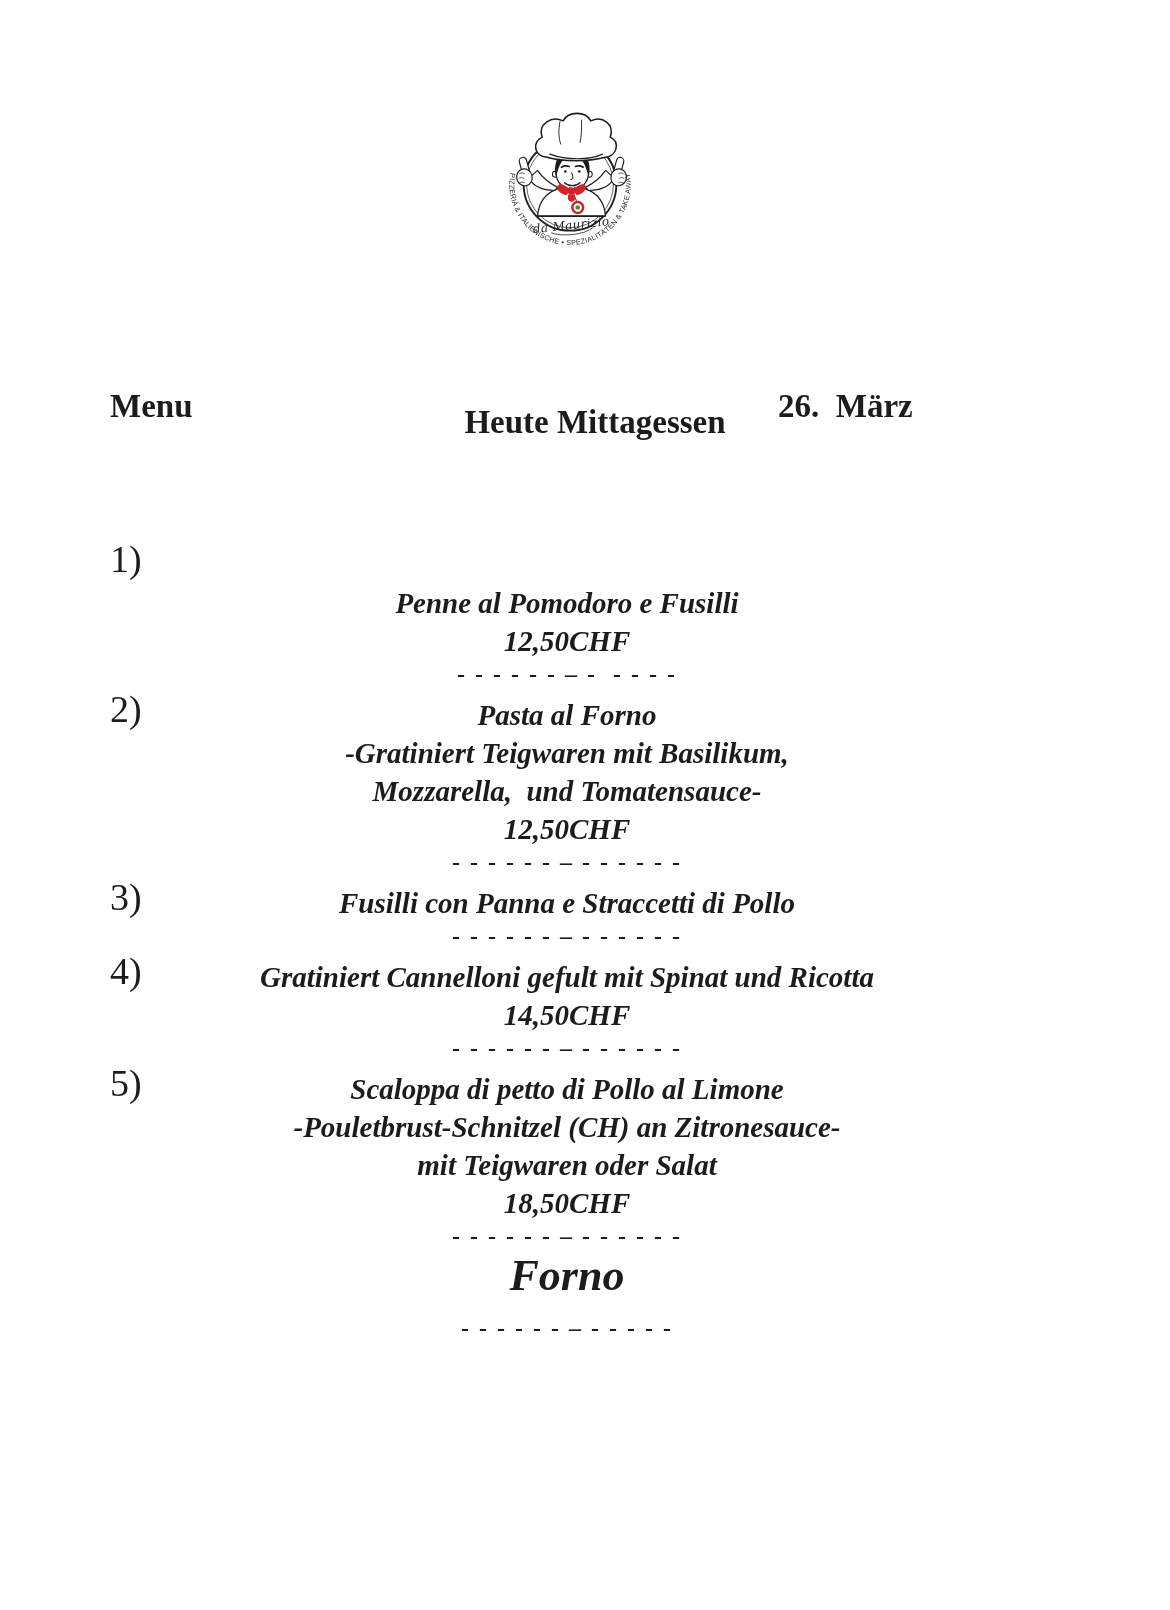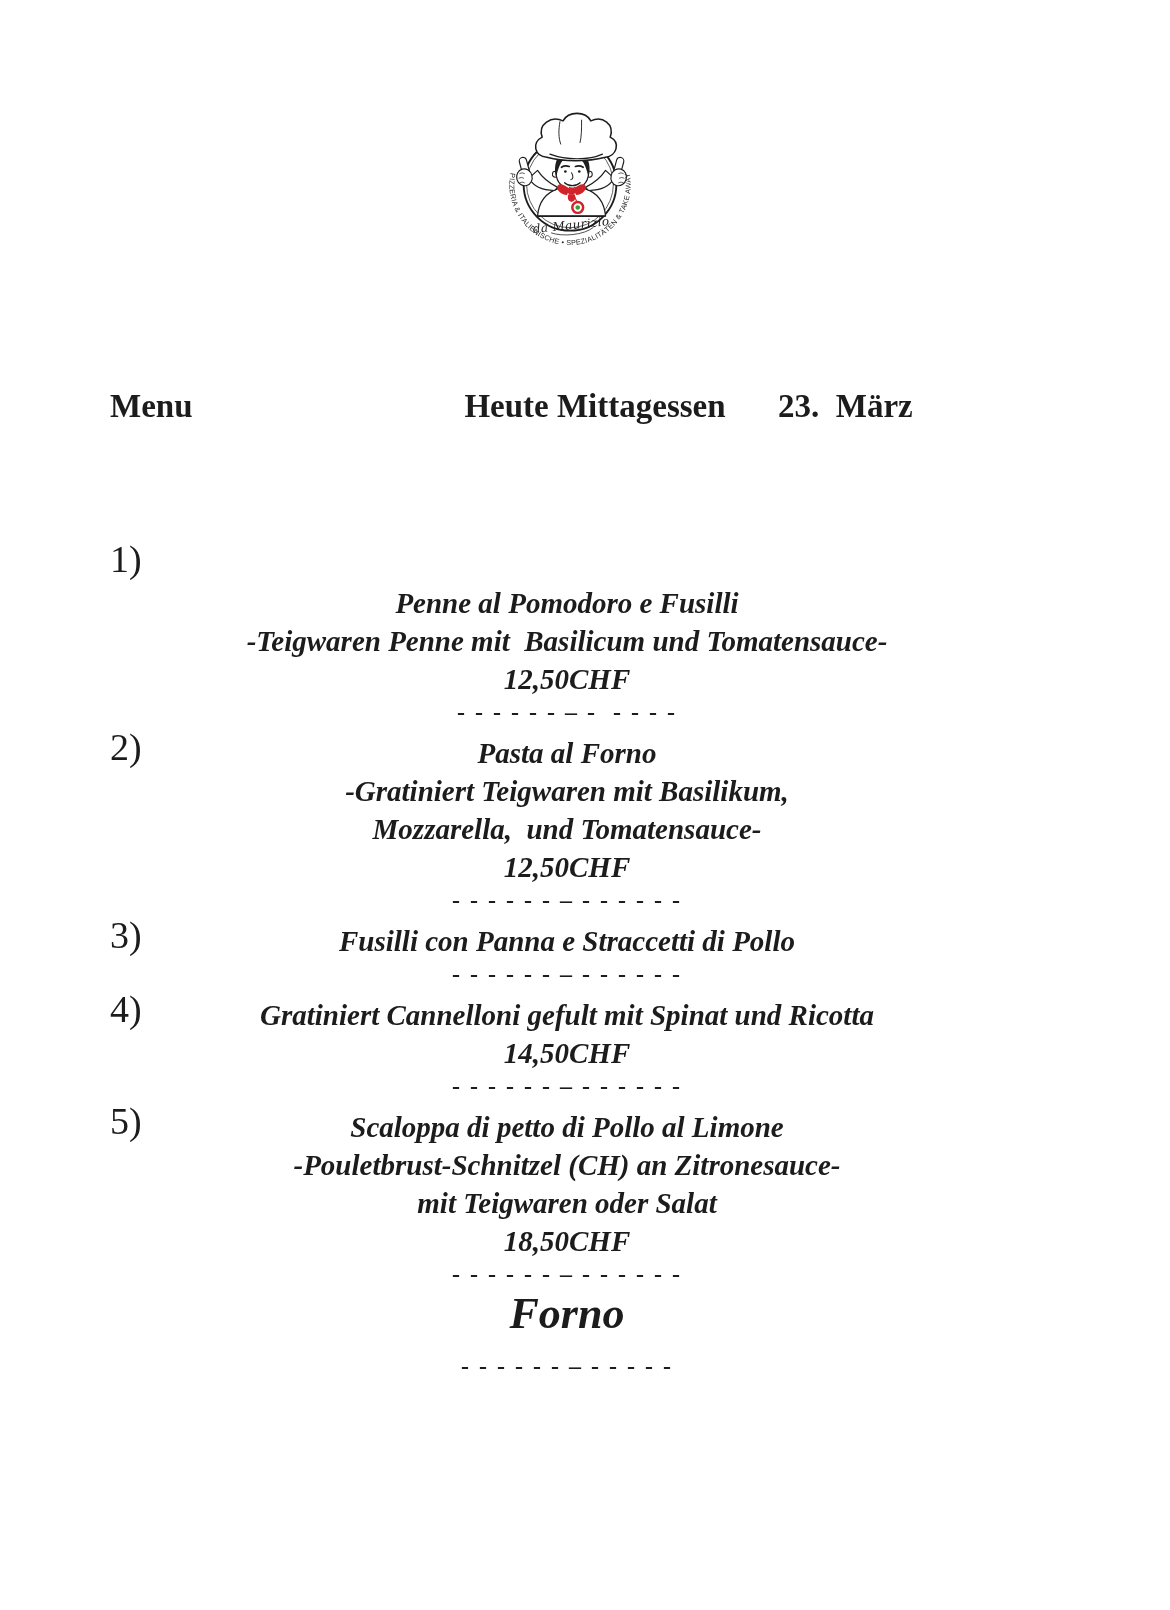--- a/index.html
+++ b/index.html
@@ -15,21 +15,21 @@
   .s{stroke:#1d1d1d;fill:none;stroke-linecap:round;stroke-linejoin:round;}
   .sf{stroke:#1d1d1d;fill:#ffffff;stroke-linecap:round;stroke-linejoin:round;}
   .ink{fill:#1d1d1d;stroke:none;}
   .ringtext{font-family:"Liberation Sans",sans-serif;font-size:9.3px;letter-spacing:.35px;fill:#262626;}
   .scripttext{font-family:"DejaVu Serif",serif;font-style:italic;font-size:15.5px;fill:#1d1d1d;letter-spacing:.5px;}
 
   
   .header{position:absolute;top:386px;left:0;width:1170px;height:44px;
     font-weight:bold;font-size:33px;line-height:40px;}
   .h-left{position:absolute;left:110px;top:0;font-family:Liberation Serif, serif;}
-  .h-center{position:absolute;left:595px;top:0;transform:translateX(-50%);font-family:Liberation Serif, serif;}
+  .h-center{position:absolute;left:595px;top:16px;transform:translateX(-50%);font-family:Liberation Serif, serif;}
   .h-right{position:absolute;left:778px;top:0;}
 
   
   .menu{position:absolute;top:584px;left:62px;width:1010px;text-align:center;}
   .item{position:relative;margin-top:8px;font-weight:bold;font-style:italic;
     font-size:29px;line-height:38px;}
   .item.first{margin-top:0;}
   .num{position:absolute;left:48px;top:-6px;font-weight:normal;font-style:normal;
     font-size:38px;line-height:38px;}
   .item.first .num{top:-44px;}
@@ -102,29 +102,28 @@
 
       <text class="ringtext">
         <textPath href="#ringpath" startOffset="50%" text-anchor="middle">PIZZERIA &amp; ITALIENISCHE • SPEZIALITÄTEN &amp; TAKE AWAY</textPath>
       </text>
     </svg>
   </div>
 
   <div class="header">
     <span class="h-left pre">Menu</span>
     <span class="h-center pre">Heute Mittagessen</span>
-    <span class="h-right pre">23.  März</span>
+    <span class="h-right pre">26.  März</span>
   </div>
 
   <div class="menu">
 
     <div class="item first">
       <div class="num pre">1)</div>
       <div class="line pre">Penne al Pomodoro e Fusilli</div>
-      <div class="line pre">-Teigwaren Penne mit  Basilicum und Tomatensauce-</div>
       <div class="line pre">12,50CHF</div>
     </div>
     <div class="sep pre">- - - - - - – -  - - - -</div>
 
     <div class="item">
       <div class="num pre">2)</div>
       <div class="line pre">Pasta al Forno</div>
       <div class="line pre">-Gratiniert Teigwaren mit Basilikum,</div>
       <div class="line pre">Mozzarella,  und Tomatensauce-</div>
       <div class="line pre">12,50CHF</div>

